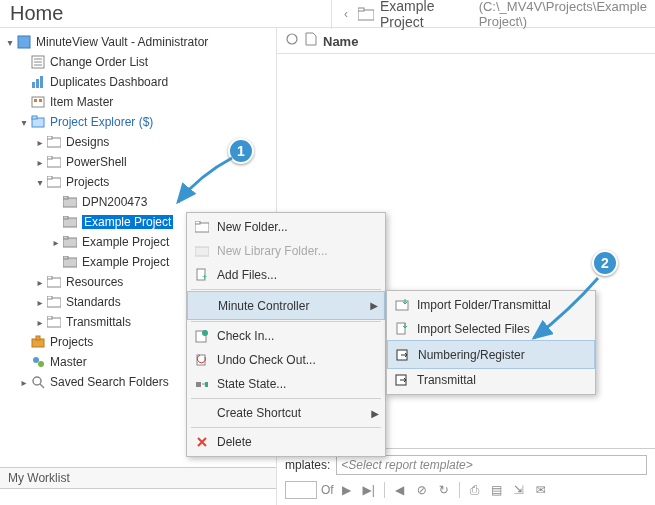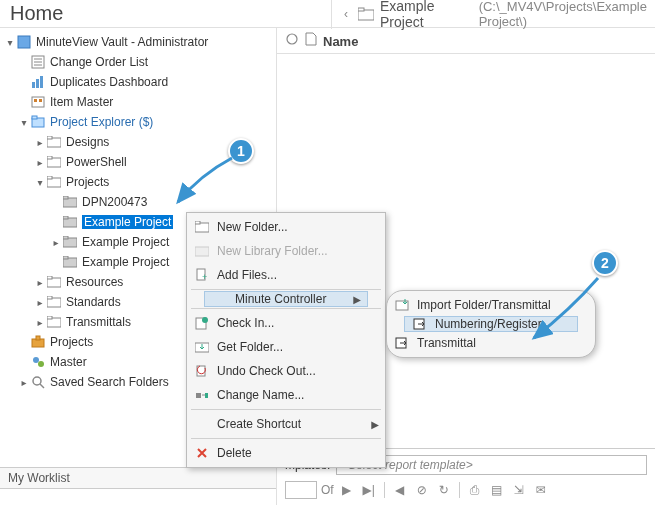--- a/index.html
+++ b/index.html
@@ -161,22 +161,22 @@
   .ctxmenu .mrow.disabled .mlbl { color: #aaa; }
   .ctxmenu .mrow .arrow {
     position: absolute;
     right: 6px;
     font-size: 10px;
     color: #555;
   }
   .ctxmenu .mrow.hover {
     background: #d8e6f2;
     border: 1px solid #a8c8e4;
-    height: 16px;
-    margin: -1px 17px;
+    height: 29px;
+    margin: -1px 0;
   }
   .ctxmenu .msep {
     height: 1px;
     background: #d0d0d0;
     margin: 2px 4px;
   }
   
   .badge {
     position: absolute;
     width: 26px;
@@ -472,72 +472,72 @@
       <span class="mic">
         <svg width="14" height="14">
           <rect x="1" y="2" width="10" height="11" fill="#fff" stroke="#888"></rect>
           <circle cx="10" cy="4" r="3" fill="#3a8"></circle>
         </svg>
       </span>
       <span class="mlbl">Check In...</span>
     </div>
   <div class="mrow">
       <span class="mic">
-        <svg width="14" height="12">
-          <rect x="0" y="2" width="14" height="9" fill="#fff" stroke="#888"></rect>
-          <path d="M7 3 v5 M5 6 l2 2 l2 -2" stroke="#3a8" fill="none"></path>
-        </svg>
-      </span>
-      <span class="mlbl">Get Folder...</span>
-    </div>
-  <div class="mrow">
-      <span class="mic">
         <svg width="14" height="14">
           <rect x="2" y="2" width="8" height="10" fill="#fff" stroke="#888"></rect>
           <path d="M10 4 a4 4 0 1 1 -5 -2" stroke="#c33" fill="none"></path>
         </svg>
       </span>
       <span class="mlbl">Undo Check Out...</span>
     </div>
   <div class="mrow">
       <span class="mic">
         <svg width="14" height="14">
           <rect x="1" y="5" width="5" height="5" fill="#888"></rect>
           <path d="M7 7 h4" stroke="#888"></path>
           <rect x="10" y="5" width="3" height="5" fill="#3a8"></rect>
         </svg>
       </span>
-      <span class="mlbl">Change Name...</span>
+      <span class="mlbl">State State...</span>
     </div>
   <div class="msep"></div>
   <div class="mrow">
       <span class="mic"></span>
       <span class="mlbl">Create Shortcut</span>
       <span class="arrow">▶</span>
     </div>
   <div class="msep"></div>
   <div class="mrow">
       <span class="mic">
         <svg width="14" height="14">
           <path d="M3 3 L11 11 M11 3 L3 11" stroke="#d43" stroke-width="2"></path>
         </svg>
       </span>
       <span class="mlbl">Delete</span>
     </div>
 </div>
 
-<div class="ctxmenu" style="left:386px; top:290px; width:210px;border-radius:17px;">
+<div class="ctxmenu" style="left:386px; top:290px; width:210px;">
   <div class="mrow">
       <span class="mic">
         <svg width="14" height="14">
           <rect x="1" y="3" width="12" height="9" fill="#fff" stroke="#888"></rect>
           <path d="M10 1 v5 M8 4 l2 2 l2 -2" stroke="#3a8" fill="none"></path>
         </svg>
       </span>
       <span class="mlbl">Import Folder/Transmittal</span>
+    </div>
+  <div class="mrow">
+      <span class="mic">
+        <svg width="14" height="14">
+          <rect x="2" y="1" width="8" height="11" fill="#fff" stroke="#888"></rect>
+          <path d="M10 1 v5 M8 4 l2 2 l2 -2" stroke="#3a8" fill="none"></path>
+        </svg>
+      </span>
+      <span class="mlbl">Import Selected Files</span>
     </div>
   <div class="mrow hover">
       <span class="mic">
         <svg width="14" height="14">
           <rect x="1" y="2" width="10" height="10" fill="#fff" stroke="#333"></rect>
           <path d="M5 7 h6 M9 5 l2 2 l-2 2" stroke="#333" fill="none"></path>
         </svg>
       </span>
       <span class="mlbl">Numbering/Register</span>
     </div>

